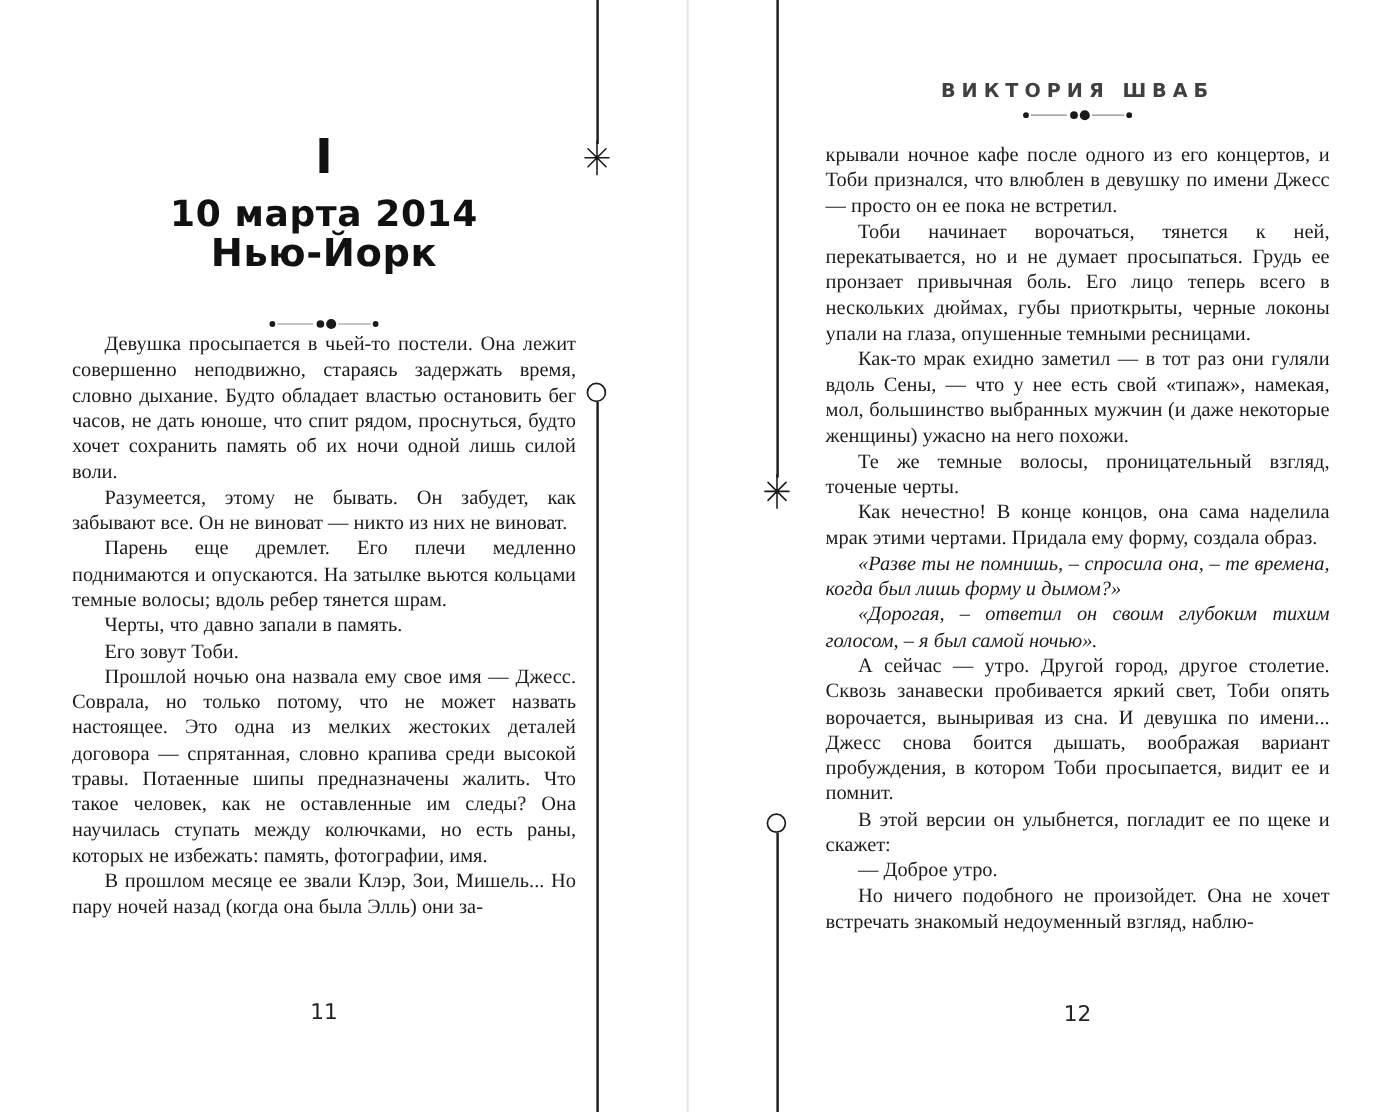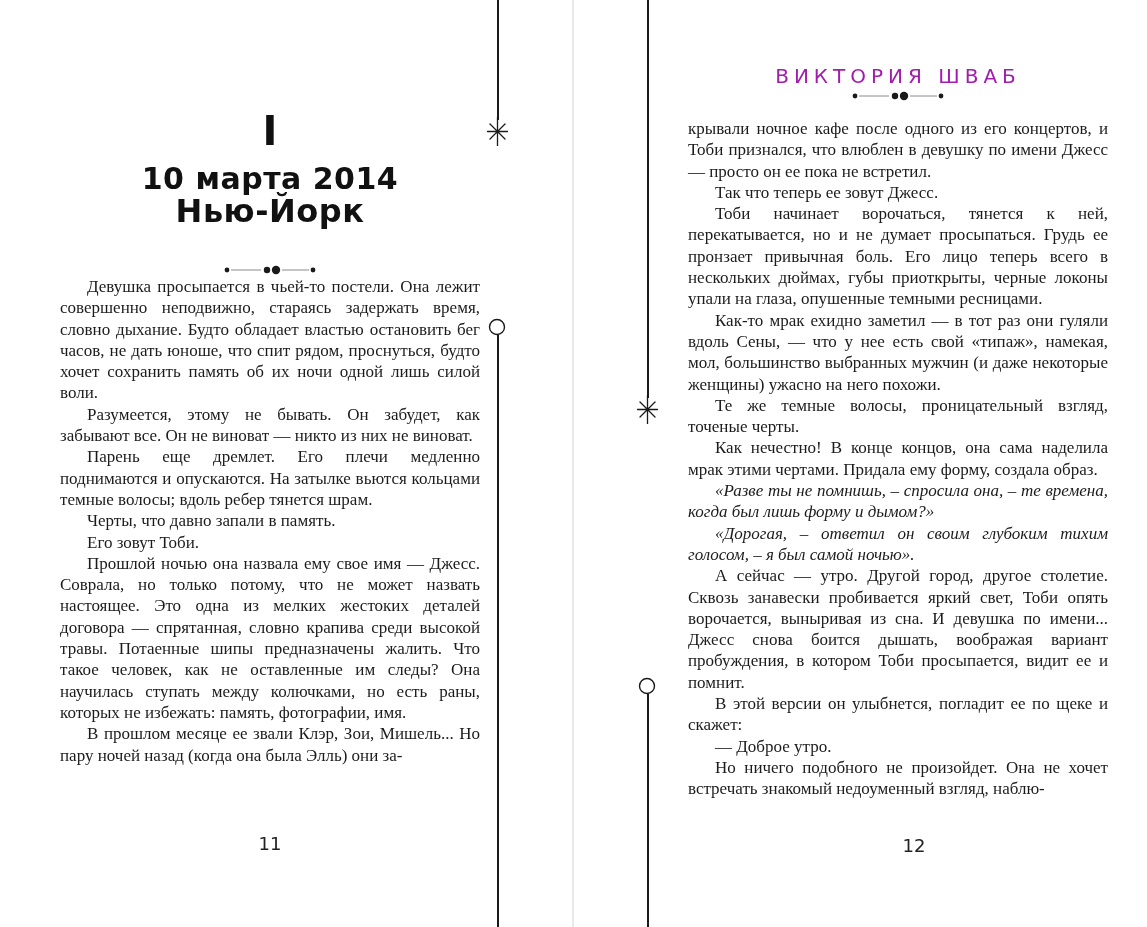--- a/index.html
+++ b/index.html
@@ -57,24 +57,24 @@
   .chapter-place {
     font-size: 32px;
     line-height: 33px;
     letter-spacing: 0.5px;
   }
   .divider { display: block; margin: 0 auto; }
   .chapter-divider-wrap { margin-top: 36px; }
   .running-head {
     text-align: center;
     font-family: "DejaVu Sans", sans-serif;
-    font-weight: normal;
-    font-size: 20px;
+    font-weight: bold;
+    font-size: 16px;
     letter-spacing: 5px;
-    color: #a21caf;
+    color: #404040;
     padding-top: 66px;
     line-height: 20px;
   }
   .head-divider-wrap { margin-top: 4px; text-align: center; }
 
   .body-text {
     font-size: 17px;
     line-height: 21.3px;
     text-align: justify;
     hyphens: auto;
@@ -88,21 +88,21 @@
 
   .page-number {
     position: absolute;
     width: 420px;
     text-align: center;
     font-family: "DejaVu Sans", sans-serif;
     font-size: 18px;
     color: #222;
   }
   #left-page-number  { left: 60px;  top: 833px; }
-  #right-page-number { left: 704px; top: 835px; }
+  #right-page-number { left: 688px; top: 835px; }
 </style>
 </head>
 <body>
 
 <div id="spread">
 
   <div class="gutter"></div>
 
   <div class="vrule" style="left:497px; top:0; height:120px;"></div>
   <svg class="ornament" style="left:483px; top:117px;" width="29" height="29" viewBox="0 0 29 29">
@@ -173,21 +173,20 @@
         <line x1="8" y1="6" x2="38" y2="6" stroke="#8a8a8a" stroke-width="1"></line>
         <circle cx="44" cy="6" r="3.2" fill="#1a1a1a"></circle>
         <circle cx="53" cy="6" r="4.2" fill="#1a1a1a"></circle>
         <line x1="59" y1="6" x2="86" y2="6" stroke="#8a8a8a" stroke-width="1"></line>
         <circle cx="90" cy="6" r="2.4" fill="#1a1a1a"></circle>
       </svg>
     </div>
 
     <div class="body-text">
       <p class="noindent">крывали ночное кафе после одного из его концертов, и Тоби признался, что влюблен в девушку по имени Джесс — просто он ее пока не встретил.</p>
-      <p>Так что теперь ее зовут Джесс.</p>
       <p>Тоби начинает ворочаться, тянется к ней, перекатывается, но и не думает просыпаться. Грудь ее пронзает привычная боль. Его лицо теперь всего в нескольких дюймах, губы приоткрыты, черные локоны упали на глаза, опушенные темными ресницами.</p>
       <p>Как-то мрак ехидно заметил — в тот раз они гуляли вдоль Сены, — что у нее есть свой «типаж», намекая, мол, большинство выбранных мужчин (и даже некоторые женщины) ужасно на него похожи.</p>
       <p>Те же темные волосы, проницательный взгляд, точеные черты.</p>
       <p>Как нечестно! В конце концов, она сама наделила мрак этими чертами. Придала ему форму, создала образ.</p>
       <p class="italic">«Разве ты не помнишь, – спросила она, – те времена, когда был лишь форму и дымом?»</p>
       <p class="italic">«Дорогая, – ответил он своим глубоким тихим голосом, – я был самой ночью».</p>
       <p>А сейчас — утро. Другой город, другое столетие. Сквозь занавески пробивается яркий свет, Тоби опять ворочается, выныривая из сна. И девушка по имени... Джесс снова боится дышать, воображая вариант пробуждения, в котором Тоби просыпается, видит ее и помнит.</p>
       <p>В этой версии он улыбнется, погладит ее по щеке и скажет:</p>
       <p>— Доброе утро.</p>
       <p>Но ничего подобного не произойдет. Она не хочет встречать знакомый недоуменный взгляд, наблю-</p>

